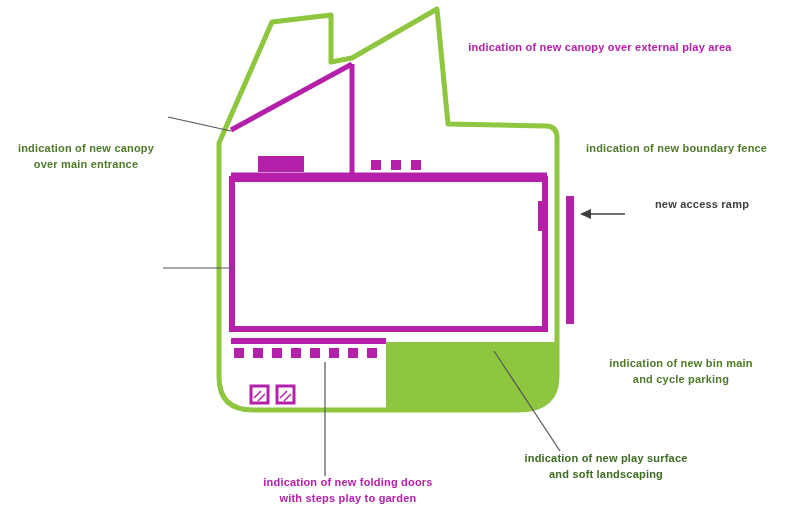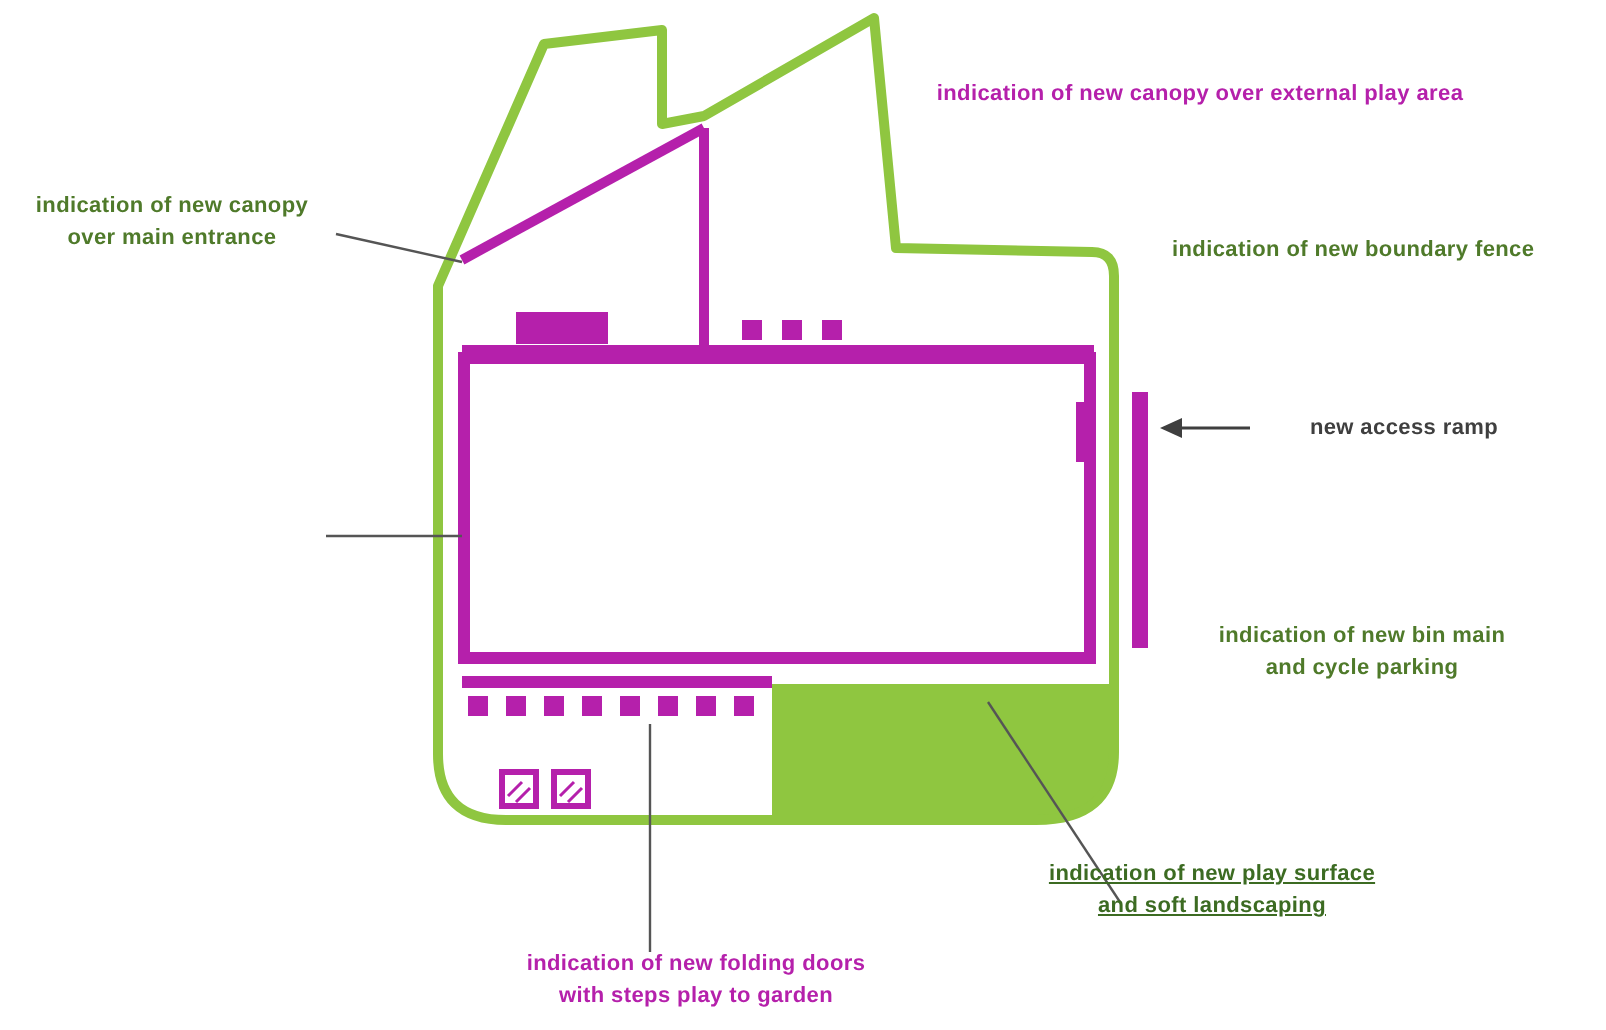--- a/index.html
+++ b/index.html
@@ -23,21 +23,21 @@
   .label {
     position: absolute;
     font-size: 11px;
     font-weight: 700;
     line-height: 1.45;
     text-align: center;
     letter-spacing: 0.2px;
   }
   .label div { white-space: nowrap; text-align: center; }
   .c-magenta   { color: #b520ab; }
-  .c-green     { color: #4f7a2a; }
+  .c-green     { color: #4f7a2a; margin-top: 45px; }
   .c-dark      { color: #3f3f3f; }
   .c-darkgreen { color: #3c6b22; }
   .align-left  { text-align: left; }
 </style>
 </head>
 <body>
 
 <div class="stage">
 
   <svg width="803" height="515" viewBox="0 0 803 515">
@@ -93,35 +93,35 @@
 
   <div class="label c-magenta" style="left:465px; top:40px; width:270px;">
     <div>indication of new canopy over external play area</div>
   </div>
 
   <div class="label c-green" style="left:0px; top:96px; width:172px;">
     <div>indication of new canopy</div>
     <div>over main entrance</div>
   </div>
 
-  <div class="label c-green" style="left:586px; top:118px; width:164px;">
+  <div class="label c-green" style="left:586px; top:96px; width:164px;">
     <div>indication of new boundary fence</div>
   </div>
 
-  <div class="label c-dark align-left" style="left:632px; top:207px; width:140px;">
+  <div class="label c-dark align-left" style="left:632px; top:197px; width:140px;">
     <div>new access ramp</div>
   </div>
 
 
   <div class="label c-green" style="left:602px; top:311px; width:158px;">
     <div>indication of new bin main</div>
     <div>and cycle parking</div>
   </div>
 
-  <div class="label c-darkgreen" style="left:512px; top:430px; width:188px;text-decoration:underline;">
+  <div class="label c-darkgreen" style="left:512px; top:451px; width:188px;">
     <div>indication of new play surface</div>
     <div>and soft landscaping</div>
   </div>
 
   <div class="label c-magenta" style="left:250px; top:475px; width:196px;">
     <div>indication of new folding doors</div>
     <div>with steps play to garden</div>
   </div>
 
 </div>

